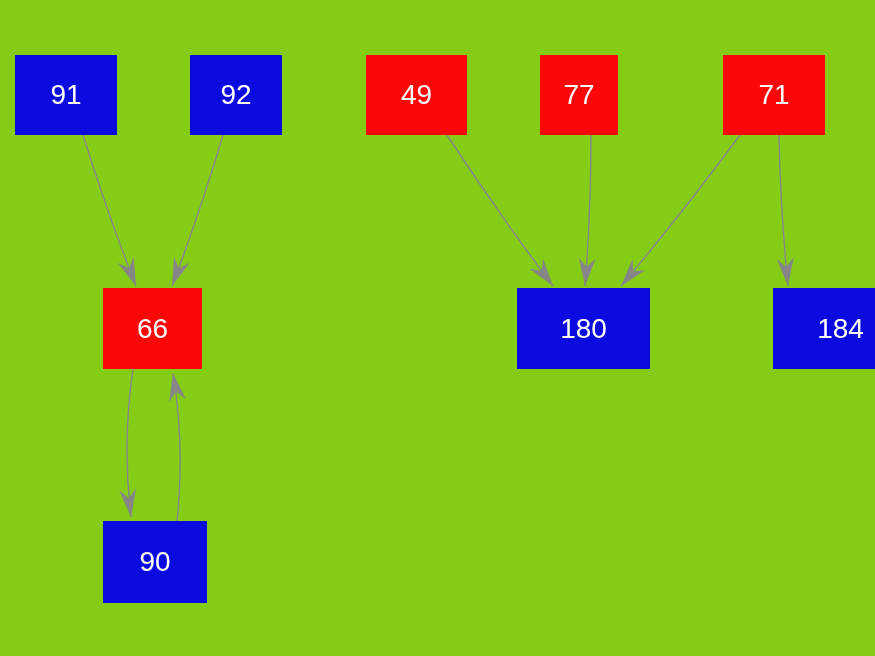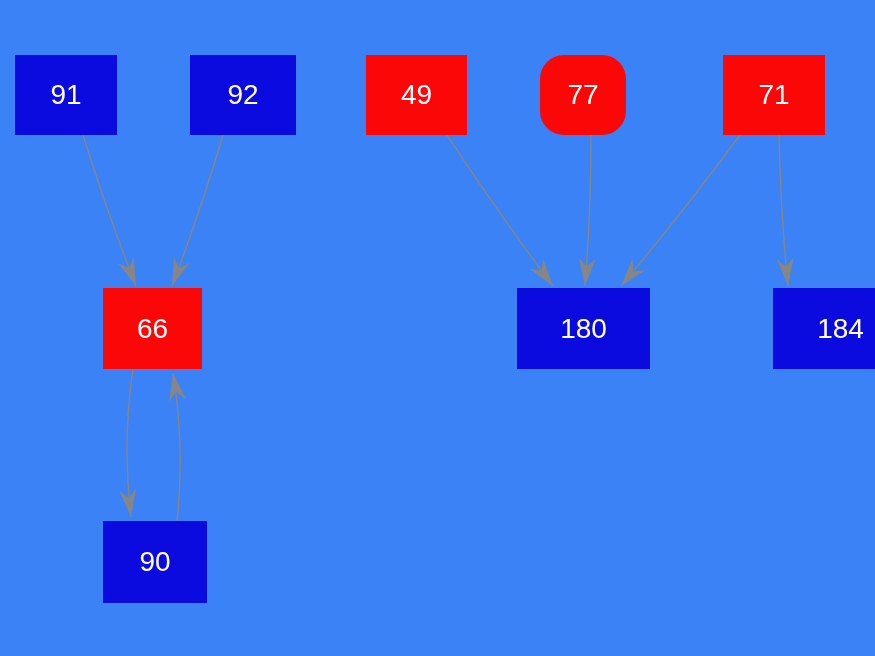--- a/index.html
+++ b/index.html
@@ -4,21 +4,21 @@
 <style>
   html, body {
     margin: 0;
     padding: 0;
     background: #ffffff;
   }
   #graph-canvas {
     position: relative;
     width: 875px;
     height: 656px;
-    background: #3b82f6;
+    background: #84cc16;
     overflow: hidden;
     font-family: "Liberation Sans", sans-serif;
   }
   #edge-layer {
     position: absolute;
     left: 0;
     top: 0;
     width: 875px;
     height: 656px;
   }
@@ -60,27 +60,27 @@
       <polygon points="0,0 -28,8.5 -19,0 -28,-8.5" fill="#868686" transform="translate(585,286) rotate(94.54912055041844)"></polygon>
       <path d="M 740 135 Q 682.8562451339859 212.35690841684982 621 286" fill="none" stroke="#868686" stroke-width="1.4"></path>
       <polygon points="0,0 -28,8.5 -19,0 -28,-8.5" fill="#868686" transform="translate(621,286) rotate(130.0284565886855)"></polygon>
       <path d="M 779 135 Q 780.5053145579586 210.67849118528724 788 286" fill="none" stroke="#868686" stroke-width="1.4"></path>
       <polygon points="0,0 -28,8.5 -19,0 -28,-8.5" fill="#868686" transform="translate(788,286) rotate(84.31762539547971)"></polygon>
     </svg>
   <div id="node-layer">
       <div class="node" style="left: 15px; top: 55px; width: 102px; height: 80px; background: rgb(11, 11, 224);">
         <span>91</span>
       </div>
-      <div class="node" style="left: 190px; top: 55px; width: 106px; height: 80px; background: rgb(11, 11, 224);">
+      <div class="node" style="left: 190px; top: 55px; width: 92px; height: 80px; background: rgb(11, 11, 224);">
         <span>92</span>
       </div>
       <div class="node" style="left: 366px; top: 55px; width: 101px; height: 80px; background: rgb(251, 7, 7);">
         <span>49</span>
       </div>
-      <div class="node" style="left: 540px; top: 55px; width: 86px; height: 80px; background: rgb(251, 7, 7); border-radius: 24px;">
+      <div class="node" style="left: 540px; top: 55px; width: 78px; height: 80px; background: rgb(251, 7, 7);">
         <span>77</span>
       </div>
       <div class="node" style="left: 723px; top: 55px; width: 102px; height: 80px; background: rgb(251, 7, 7);">
         <span>71</span>
       </div>
       <div class="node" style="left: 103px; top: 288px; width: 99px; height: 81px; background: rgb(251, 7, 7);">
         <span>66</span>
       </div>
       <div class="node" style="left: 517px; top: 288px; width: 133px; height: 81px; background: rgb(11, 11, 224);">
         <span>180</span>

